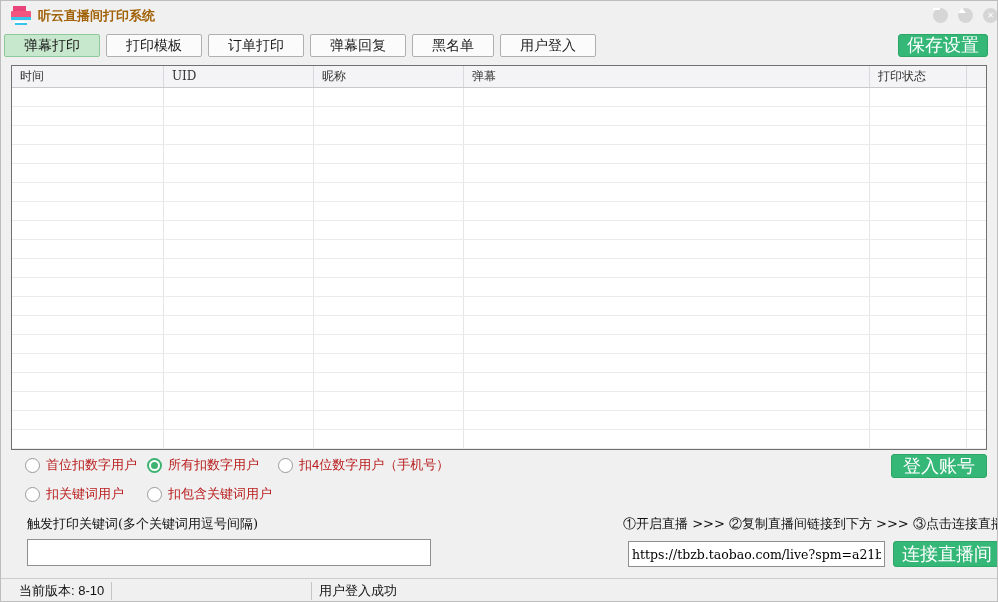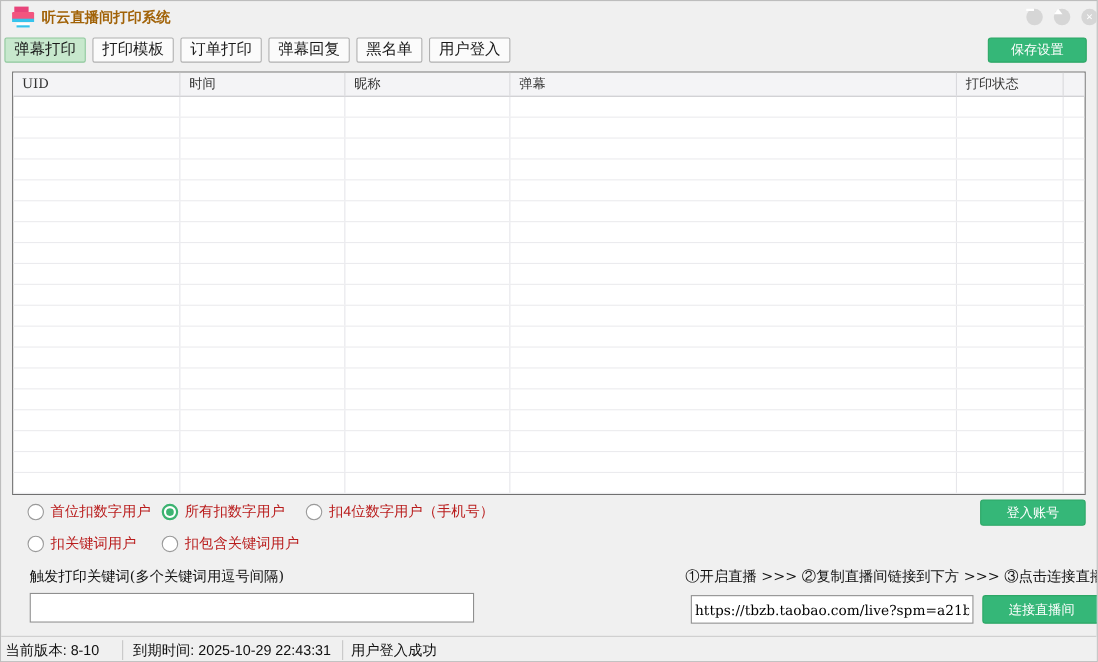--- a/index.html
+++ b/index.html
@@ -21,28 +21,28 @@
   .win-title { position:absolute; left:37px; top:0; height:30px; line-height:30px; font-size:13px; font-weight:bold; color:#a16207; }
   .win-btn { position:absolute; top:7px; width:15px; height:15px; border-radius:50%; background:#d6d6d6; color:#fff; text-align:center; cursor:default; }
   .win-btn span { display:block; line-height:15px; font-size:8px; }
   .win-btn.min { left:932px; }
   .win-btn.max { left:957px; }
   .win-btn.cls { left:982px; }
 
   
   .tabbar { position:absolute; left:3px; top:33px; height:23px; display:flex; gap:6px; }
   .tab {
-    height:23px; line-height:21px; padding:0 8px; font-size:14px;
+    height:23px; line-height:21px; padding:0 19px; font-size:14px;
     background:#fbfbfb; border:1px solid #b0b0b0; border-radius:2px;
     color:#1a1a1a; cursor:pointer; white-space:nowrap;
   }
   .tab.active { background:var(--active-tab-bg,#c7e8cd); border-color:#8fc89c; }
   .btn-green {
     background:var(--accent,#35b778); color:#fff; border:1px solid #2da766;
-    border-radius:3px; font-size:12px; text-align:center; cursor:pointer;
+    border-radius:3px; font-size:18px; text-align:center; cursor:pointer;
   }
   .save-btn { position:absolute; left:897px; top:33px; width:90px; height:23px; line-height:21px; }
 
   
   .grid-table {
     position:absolute; left:10px; top:64px; width:976px; height:385px;
     background:#fff; border:1px solid #707070; overflow:hidden;
   }
   .thead, .trow { display:grid; grid-template-columns:152px 150px 150px 406px 97px 1fr; }
   .thead { height:22px; background:#f4f4f6; border-bottom:1px solid #c9c9cc; }
@@ -83,21 +83,21 @@
   .keyword-input { left:26px; top:538px; width:404px; height:27px; }
   .instructions { position:absolute; left:622px; top:514px; font-size:13px; color:#111; white-space:nowrap; }
   .url-input { left:627px; top:540px; width:257px; height:26px;
     font-family:"DejaVu Serif","Liberation Serif",serif; font-size:12.5px; padding:0 3px; }
   .connect-btn { position:absolute; left:892px; top:540px; width:108px; height:26px; line-height:24px; }
 
   
   .statusbar { position:absolute; left:0; top:577px; width:100%; height:25px;
     border-top:1px solid #cdcdcd; background:#f0f0f0; }
   .status-item { position:absolute; top:0; height:24px; line-height:24px; font-size:13px; color:#111; white-space:nowrap; }
-  .s-version { left:4px;text-align:right; }
+  .s-version { left:18px;text-align:right; }
   .s-expire { left:120px; }
   .s-message { left:318px; }
   .status-div { position:absolute; top:3px; width:1px; height:18px; background:#c6c6c6; }
   .d1 { left:110px; } .d2 { left:310px; }
 
   .tri-up { display:inline-block; width:0; height:0; border-left:4px solid transparent;
     border-right:4px solid transparent; border-bottom:5px solid #fff; margin-bottom:1px; }
   .min-bar { display:inline-block; width:7px; height:2px; background:#fff; margin-bottom:3px; }
 </style>
 </head>
@@ -127,22 +127,22 @@
   <div class="tab">打印模板</div>
   <div class="tab">订单打印</div>
   <div class="tab">弹幕回复</div>
   <div class="tab">黑名单</div>
   <div class="tab">用户登入</div>
 </div>
 <div class="btn-green save-btn">保存设置</div>
 
 <div class="grid-table">
   <div class="thead serifui">
+    <div class="thcell">时间</div>
     <div class="thcell">UID</div>
-    <div class="thcell">时间</div>
     <div class="thcell">昵称</div>
     <div class="thcell">弹幕</div>
     <div class="thcell">打印状态</div>
     <div class="thcell"></div>
   </div>
   <div id="table-body">
       <div class="trow">
         <div class="tcell"></div>
         <div class="tcell"></div>
         <div class="tcell"></div>
@@ -326,16 +326,15 @@
 <div class="keyword-label serifui">触发打印关键词(多个关键词用逗号间隔)</div>
 <input class="text-input keyword-input" type="text" value="" style="">
 
 <div class="instructions serifui">①开启直播  &gt;&gt;&gt;  ②复制直播间链接到下方  &gt;&gt;&gt;  ③点击连接直播间</div>
 <input class="text-input url-input" type="text" value="https://tbzb.taobao.com/live?spm=a21bo.291" style="">
 <div class="btn-green connect-btn">连接直播间</div>
 
 <div class="statusbar">
   <span class="status-item s-version">当前版本:  8-10</span>
   <div class="status-div d1"></div>
-  <span class="status-item s-expire">到期时间:  2025-10-29 22:43:31</span>
   <div class="status-div d2"></div>
   <span class="status-item s-message">用户登入成功</span>
 </div>
 
 </body></html>

